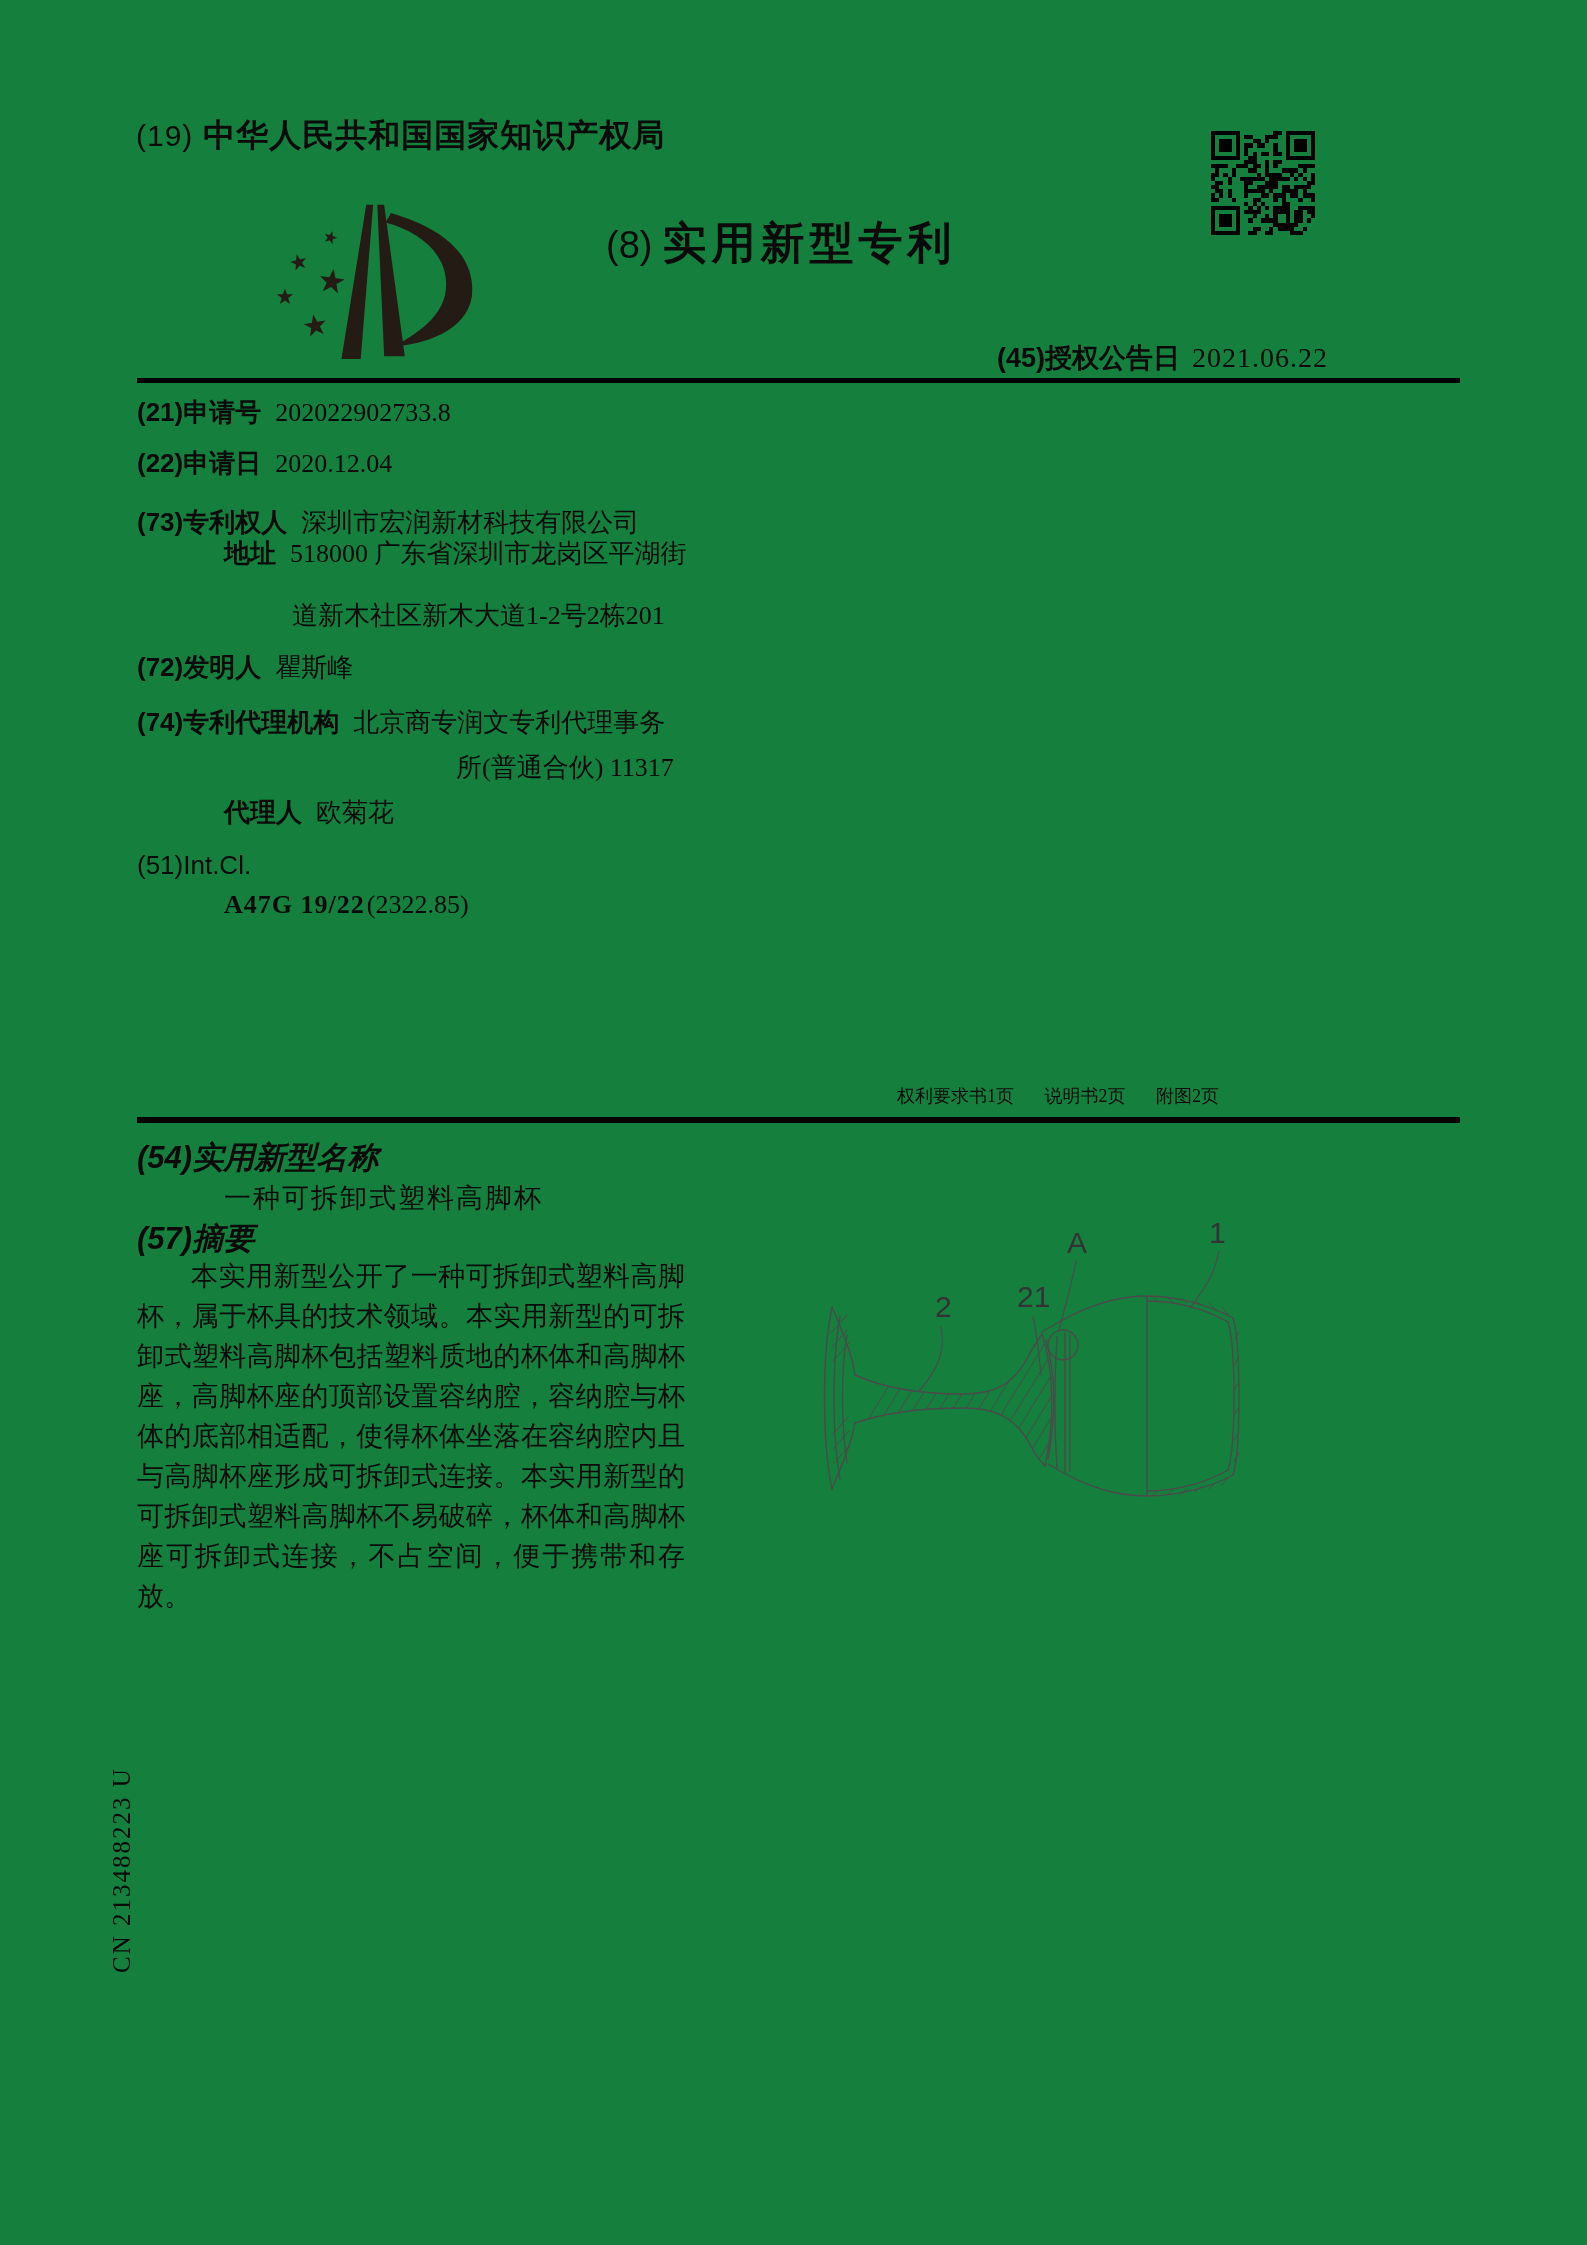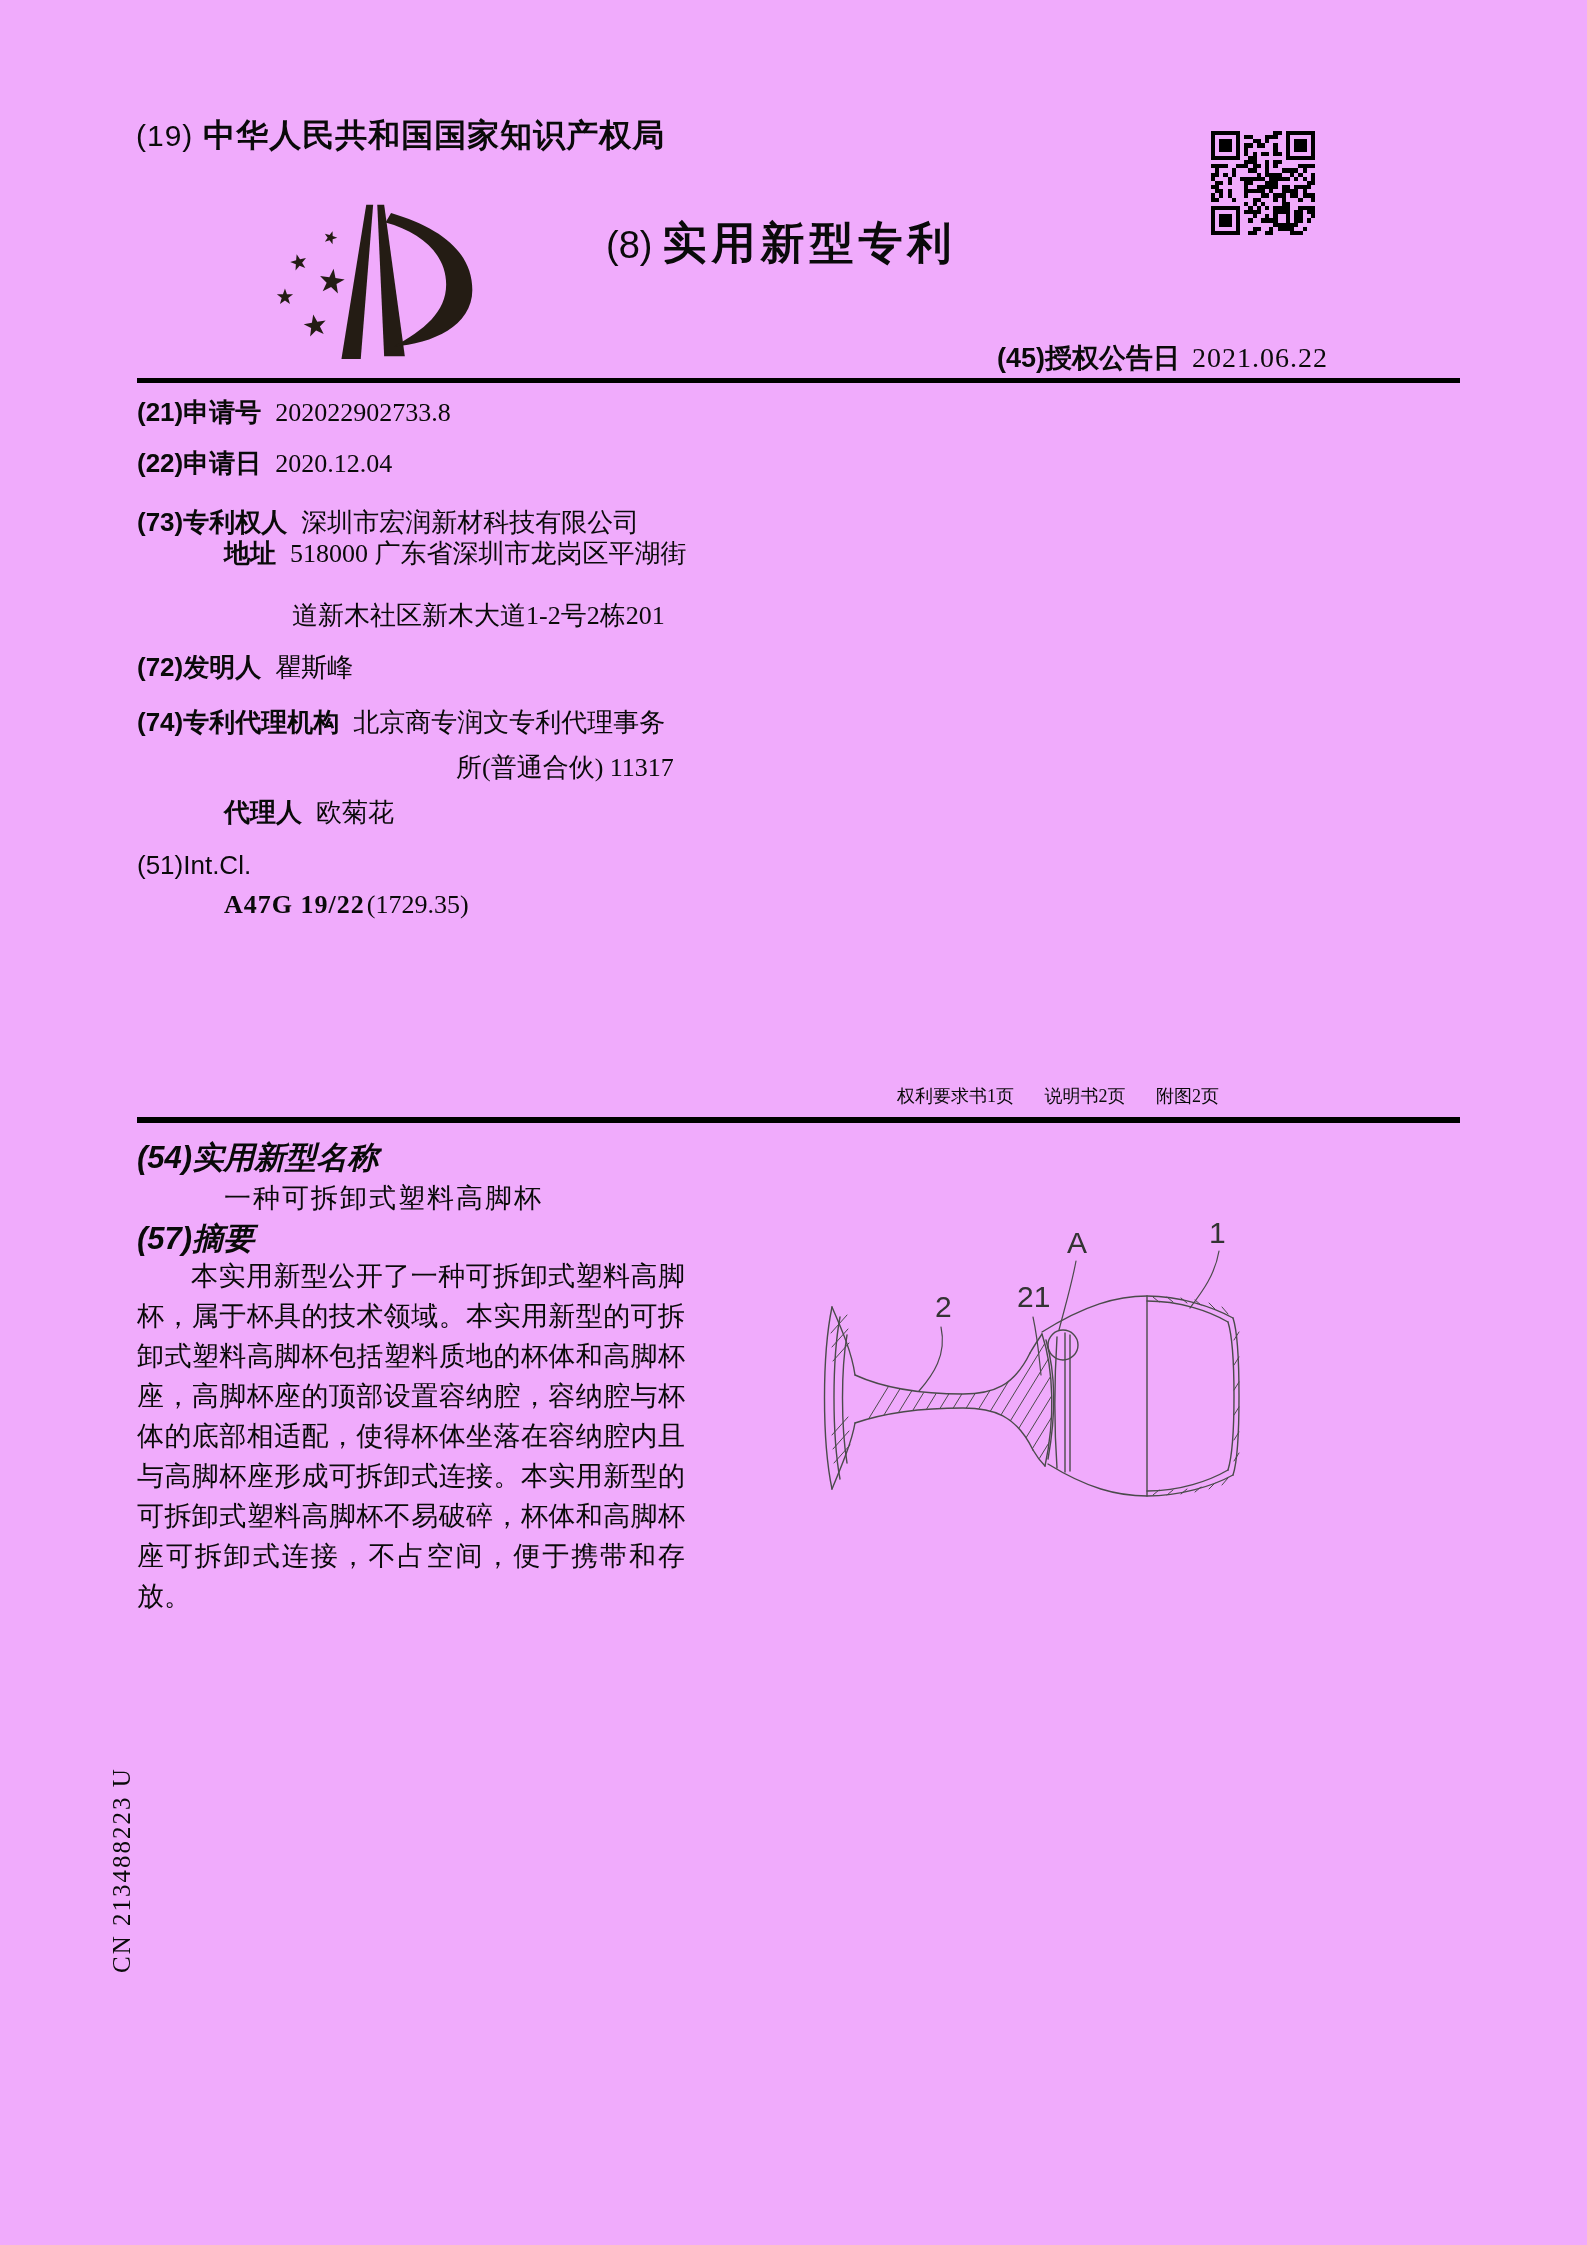--- a/index.html
+++ b/index.html
@@ -1,16 +1,16 @@
 <!DOCTYPE html>
 <html><head>
 <meta charset="utf-8">
 <style>
   html,body { margin:0; padding:0; background:#ffffff; }
-  .page { position:relative; width:1587px; height:2245px; background:#f0abfc;
+  .page { position:relative; width:1587px; height:2245px; background:#15803d;
           font-family:"Liberation Serif", serif; color:#0a0a0a; overflow:hidden; }
   .abs { position:absolute; }
   .lbl { font-family:"Liberation Sans", sans-serif; font-weight:bold; }
   .hrule { background:#000; }
 
   .org { font-size:32px; letter-spacing:1px; white-space:nowrap; }
   .org .code { font-family:"Liberation Sans", sans-serif; font-weight:normal; font-size:30px; margin-right:10px; }
   .org .name { font-family:"Liberation Sans", sans-serif; font-weight:bold; }
 
   .kind { white-space:nowrap; }
@@ -321,21 +321,21 @@
   <div class="abs row" style="left:456px; top:750px">
     <span>所(普通合伙) 11317</span>
   </div>
   <div class="abs row" style="left:224px; top:795px">
     <span class="lbl">代理人</span><span class="val">欧菊花</span>
   </div>
   <div class="abs row" style="left:137px; top:850px">
     <span class="plain">(51)Int.Cl.</span>
   </div>
   <div class="abs row" style="left:224px; top:890px">
-    <span class="intcl-code">A47G 19/22</span><span class="intcl-ed">(1729.35)</span>
+    <span class="intcl-code">A47G 19/22</span><span class="intcl-ed">(2322.85)</span>
   </div>
 
   <div class="abs pages" style="left:897px; top:1084px">
     <span>权利要求书1页</span>
     <span>说明书2页</span>
     <span>附图2页</span>
   </div>
 
   <div class="abs hrule" style="left:137px; top:1117px; width:1323px; height:6px"></div>
 

